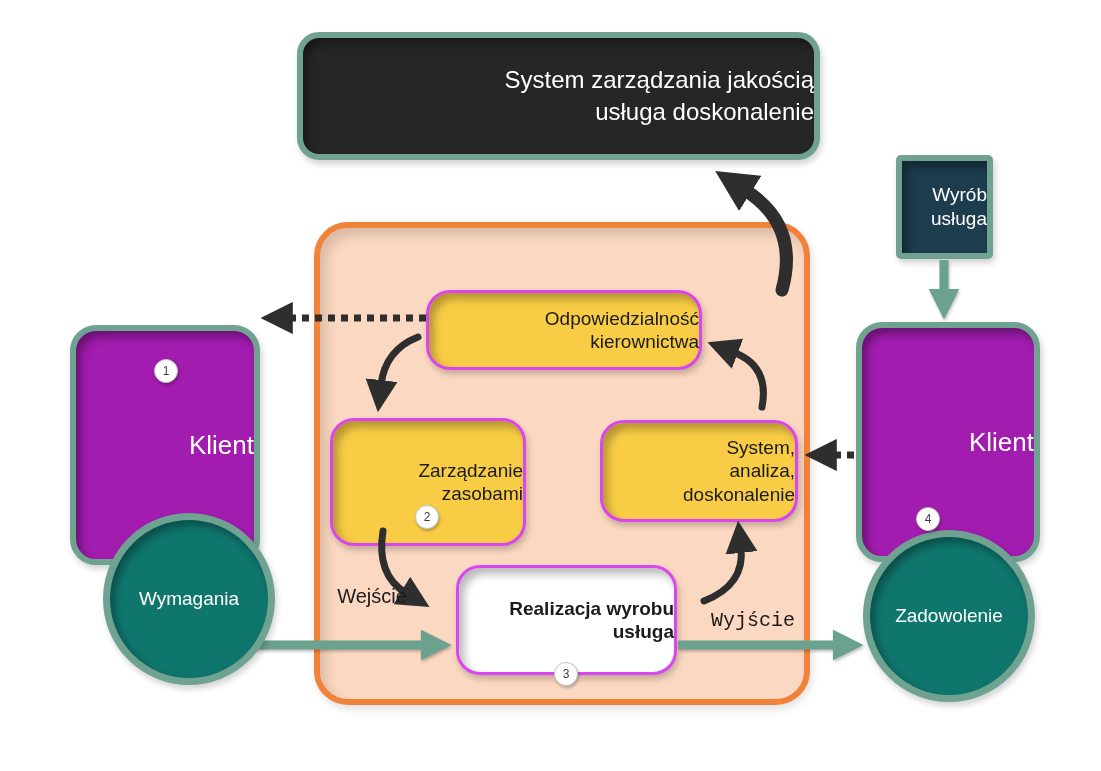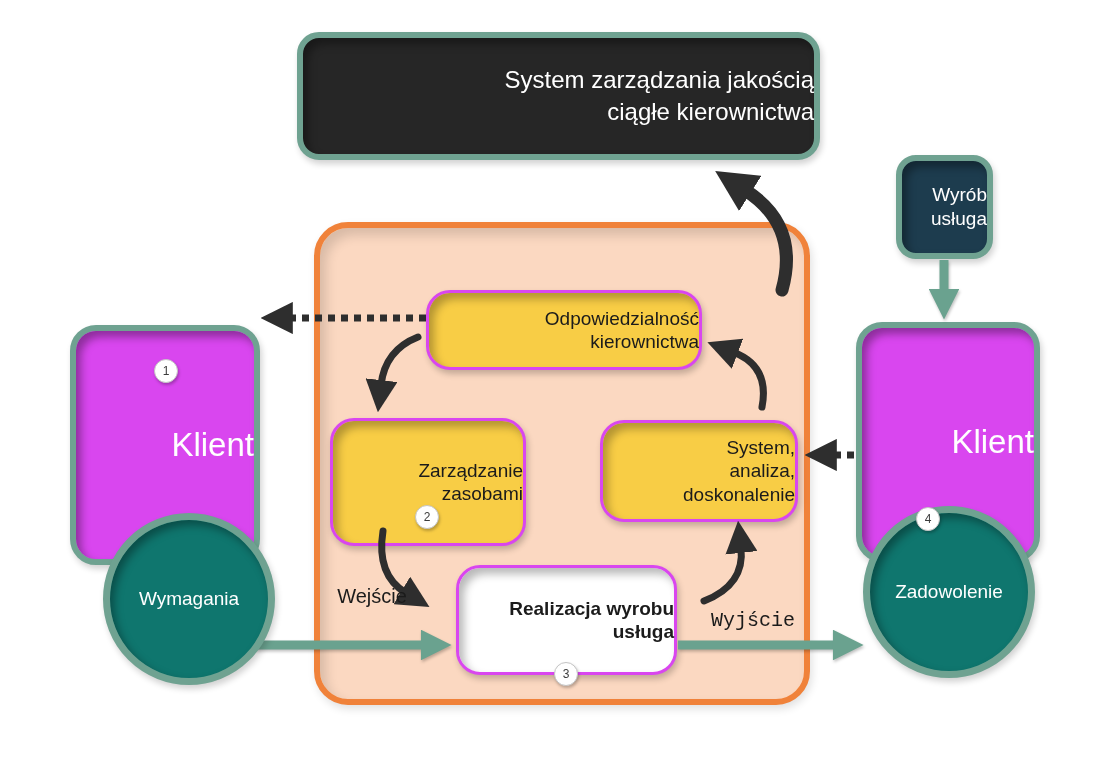--- a/index.html
+++ b/index.html
@@ -17,35 +17,35 @@
     border:6px solid #6fa291;
     box-shadow: inset 5px 6px 9px rgba(0,0,0,0.35), 2px 4px 6px rgba(0,0,0,0.18);
     color:#ffffff;
   }
   .title-box{
     left:297px;top:32px;width:523px;height:128px;
     background:#262626;border-radius:22px;font-size:24px;line-height:1.35;
   }
   .product-box{
     left:896px;top:155px;width:97px;height:104px;
-    background:#1d3c4e;border-radius:20px;font-size:19px;line-height:1.25;
+    background:#1d3c4e;border-radius:5px;font-size:19px;line-height:1.25;
   }
   .client-box{
-    background:#d946ef;border-radius:26px;font-size:33px;
+    background:#a21caf;border-radius:26px;font-size:26px;
   }
   .client-left{left:70px;top:325px;width:190px;height:240px;}
   .client-right{left:856px;top:322px;width:184px;height:240px;}
   .circle-node{
     border-radius:50%;border:7px solid #6fa291;background:#0f766e;color:#fff;
     width:158px;height:158px;display:flex;align-items:center;justify-content:center;
     font-size:19px;text-align:center;z-index:6;position:absolute;
     box-shadow: inset 4px 5px 8px rgba(0,0,0,0.35), 2px 4px 6px rgba(0,0,0,0.18);
   }
   .req-circle{left:103px;top:513px;}
-  .sat-circle{left:863px;top:506px;}
+  .sat-circle{left:863px;top:530px;}
   
   .peach-box{
     left:314px;top:222px;width:496px;height:483px;
     background:#fbd8c1;border:6px solid #f0823a;border-radius:34px;
     box-shadow: inset 6px 7px 12px rgba(0,0,0,0.14), 2px 4px 8px rgba(0,0,0,0.12);
     z-index:1;
   }
   .inner-box{
     border:3px solid #d946ef;border-radius:24px;color:#1b1b1b;
     box-shadow: inset 5px 6px 8px rgba(0,0,0,0.28), 2px 4px 6px rgba(0,0,0,0.22);
@@ -80,21 +80,21 @@
   #arrows{position:absolute;left:0;top:0;z-index:5;pointer-events:none;}
   .shadowed{filter:drop-shadow(1px 2px 1.5px rgba(0,0,0,0.25));}
 </style>
 </head>
 <body>
 
 <div id="canvas">
 
   <div class="box dark-box title-box">
     <span>System zarządzania jakością</span>
-    <span>ciągłe kierownictwa</span>
+    <span>usługa doskonalenie</span>
   </div>
 
   <div class="box dark-box product-box">
     <span>Wyrób</span>
     <span>usługa</span>
   </div>
 
   <div class="box dark-box client-box client-left">
     <span>Klient</span>
   </div>

